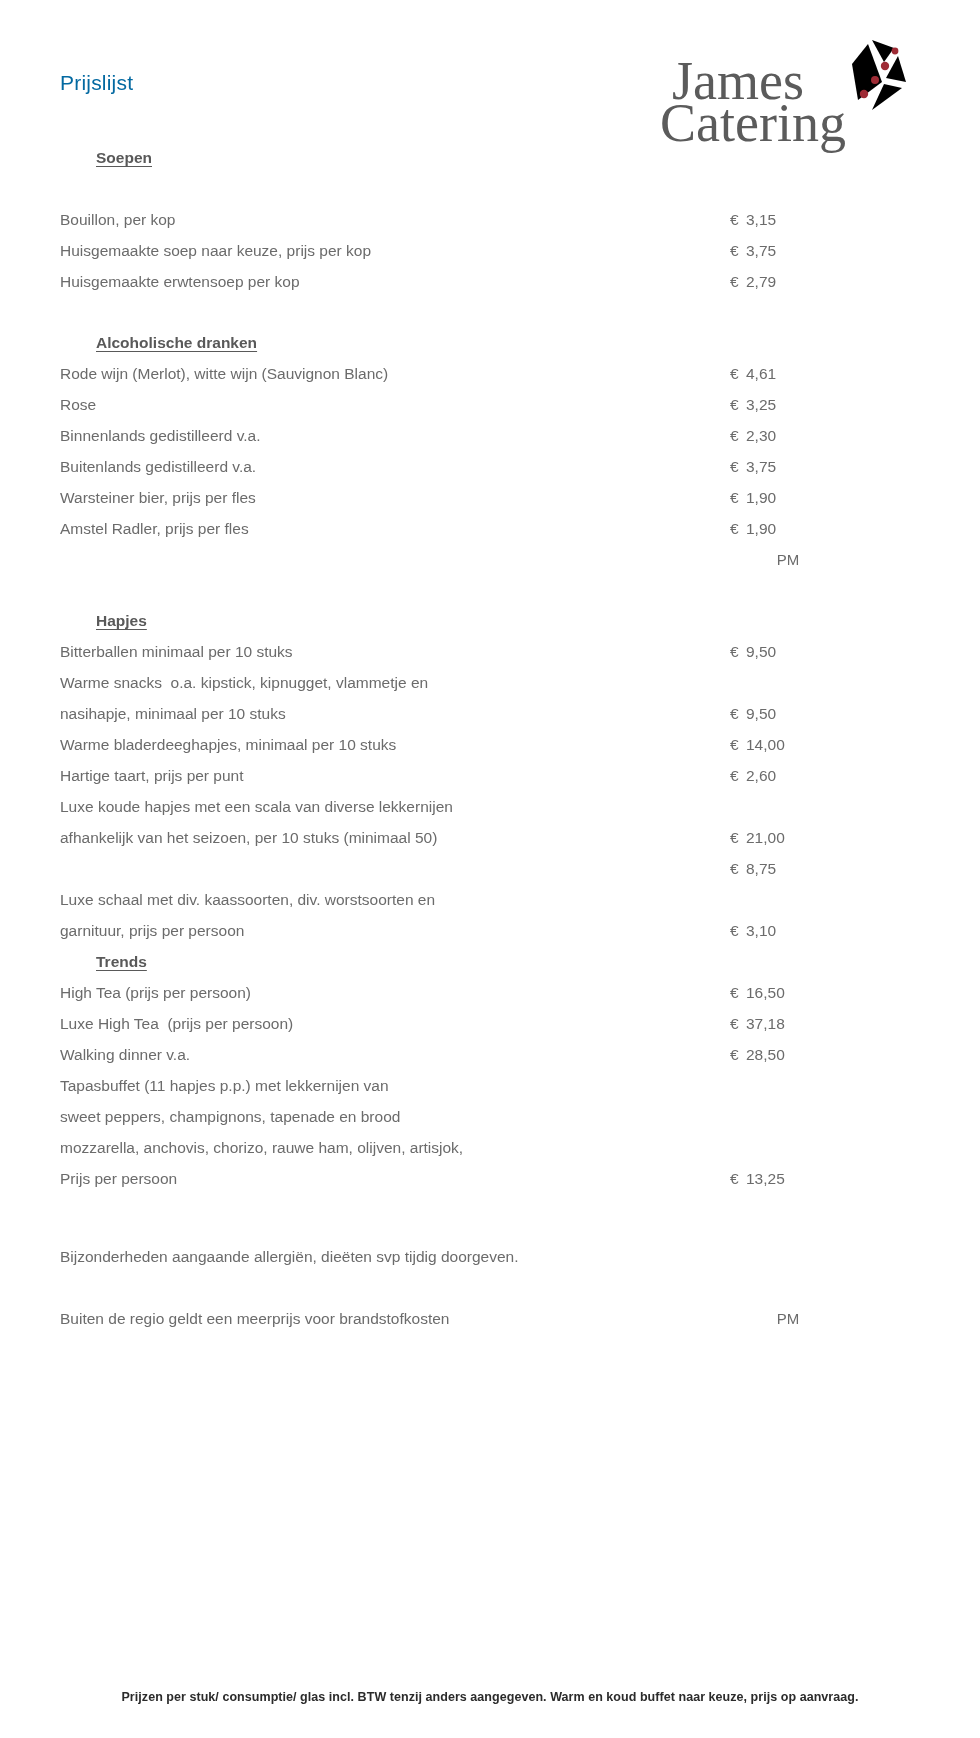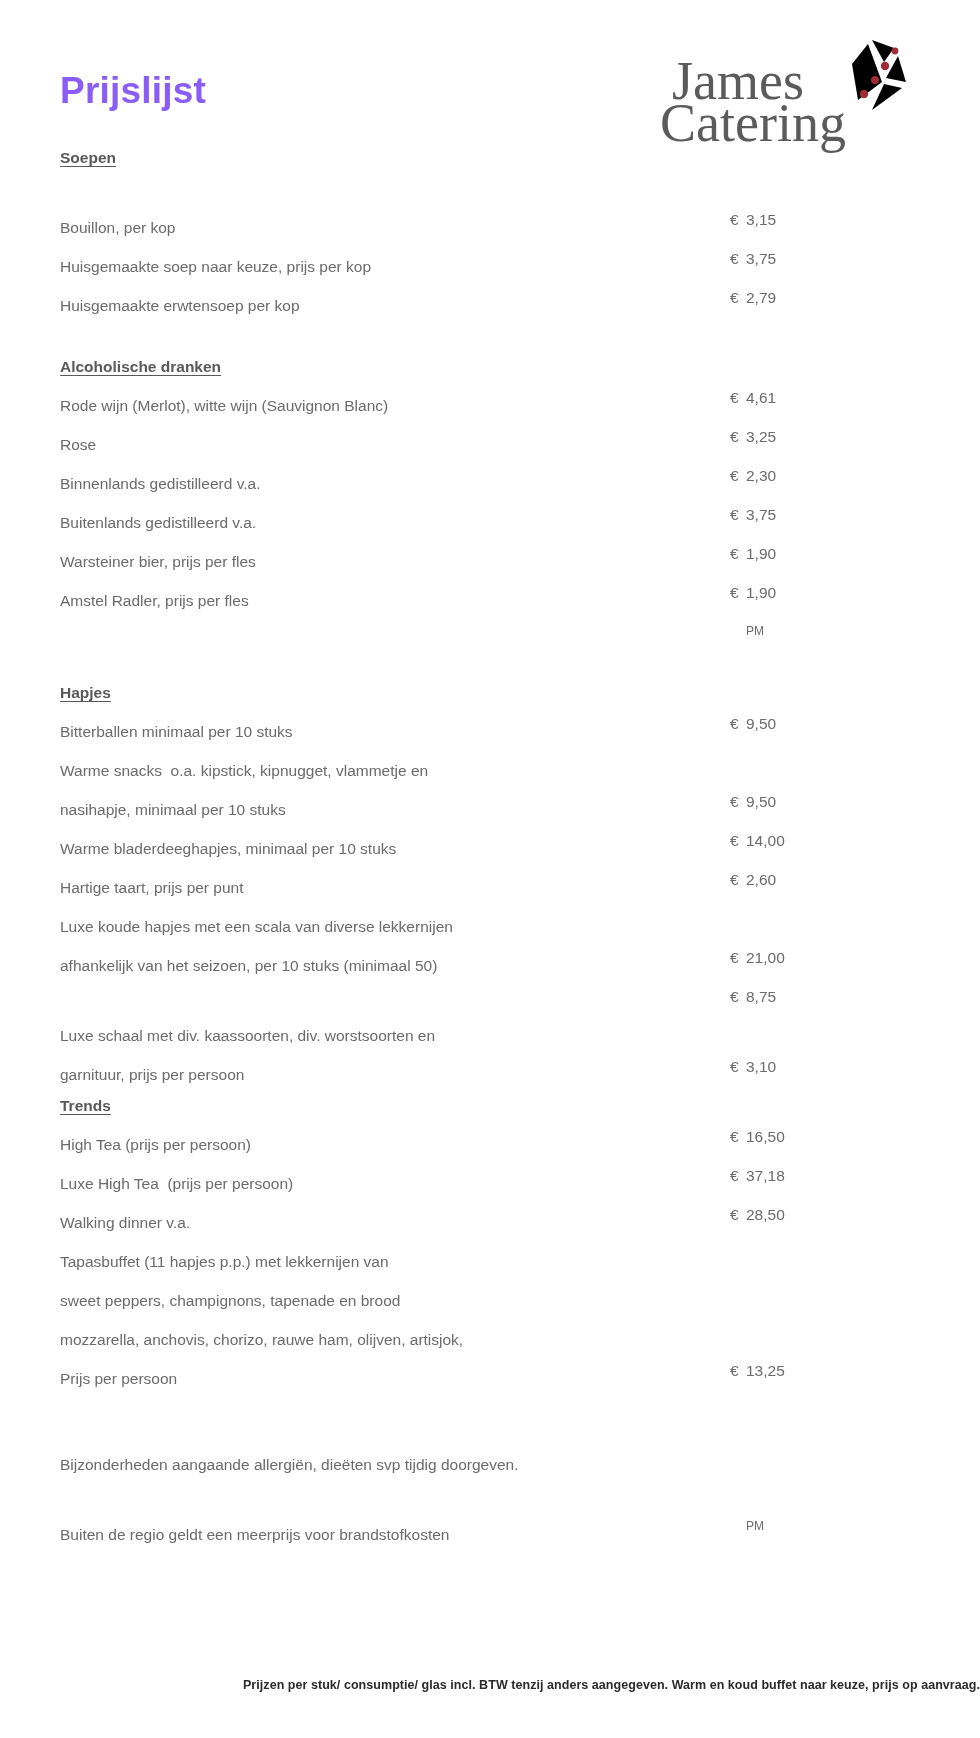--- a/index.html
+++ b/index.html
@@ -26,23 +26,23 @@
   .header {
     position: relative;
     height: 130px;
     padding-top: 48px;
     box-sizing: border-box;
   }
   .doc-title {
     position: absolute;
     left: 0;
     top: 72px;
-    font-size: 37px;
-    font-weight: bold;
-    color: #8b5cf6;
+    font-size: 21px;
+    font-weight: normal;
+    color: #0369a1;
     letter-spacing: 0.2px;
     line-height: 1;
   }
   .logo {
     position: absolute;
     right: 0;
     top: 38px;
     width: 260px;
     height: 120px;
   }
@@ -88,34 +88,34 @@
     font-size: 15.5px;
     font-weight: bold;
     color: #595959;
     text-decoration: underline;
     text-underline-offset: 3px;
     line-height: 31px;
     display: inline-block;
   }
   .heading-row {
     line-height: 31px;
+    margin-left: 36px;
   }
   .row {
     position: relative;
     display: flex;
     align-items: baseline;
     line-height: 31px;
     min-height: 31px;
   }
   .row .label {
     font-size: 15.5px;
     color: #6b6b6b;
     white-space: pre;
     flex: 0 0 auto;
-    margin-top: 8px;
   }
   .row .cur {
     position: absolute;
     left: 670px;
     font-size: 15.5px;
     color: #6b6b6b;
     width: 14px;
     text-align: left;
   }
   .row .amt {
@@ -123,34 +123,34 @@
     left: 686px;
     width: 84px;
     text-align: left;
     font-size: 15.5px;
     color: #6b6b6b;
   }
   .row .pm {
     position: absolute;
     left: 686px;
     width: 84px;
-    text-align: left;
-    font-size: 12px;
+    text-align: center;
+    font-size: 15px;
     color: #6b6b6b;
   }
   .blank-line { height: 31px; }
   .blank-half { height: 16px; }
 
   
   .footer {
     position: absolute;
     left: 0;
     right: 0;
-    bottom: 46px;
-    text-align: right;
+    bottom: 34px;
+    text-align: center;
   }
   .footer-text {
     font-size: 12.5px;
     font-weight: bold;
     color: #2b2b2b;
     letter-spacing: 0.05px;
   }
 </style>
 </head>
 <body>

